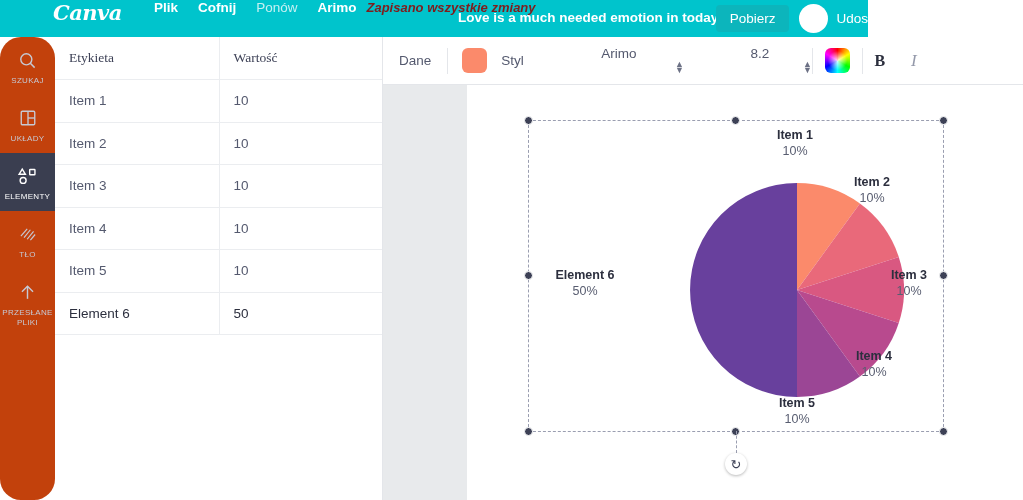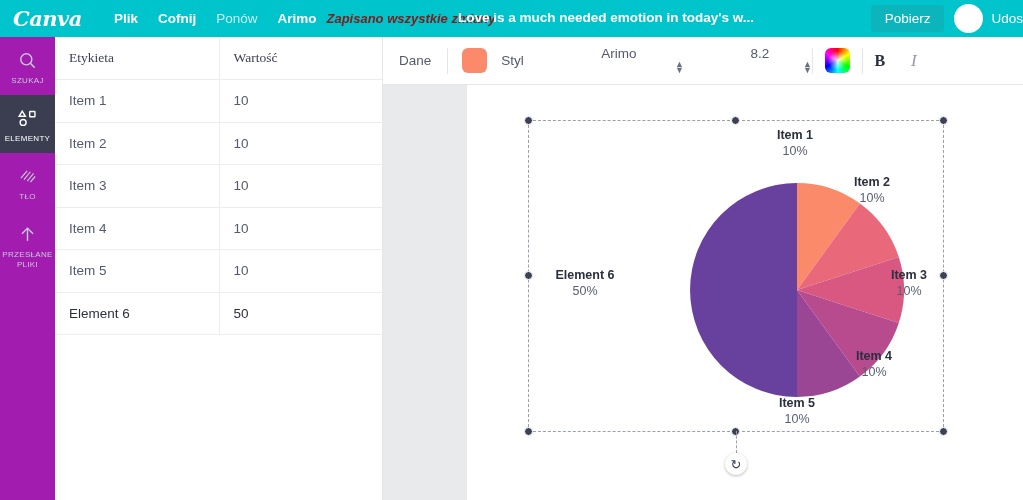--- a/index.html
+++ b/index.html
@@ -7,23 +7,23 @@
     width: 1023px; height: 500px;
     overflow: hidden;
     font-family: "Liberation Sans", sans-serif;
     background: #ffffff;
   }
   #app { position: relative; width: 1023px; height: 500px; }
 
   
   .topbar {
     position: absolute; top: 0; left: 0;
-    width: 1023px; height: 37px;
+    width: 868px; height: 37px;
     background: #00c4cc;
-    display: flex; align-items: center;
+    display: flex; align-items: flex-start; padding-left: 40px;
   }
   .canva-logo {
     margin-left: 13px; margin-right: 22px;
     color: #ffffff;
     font-family: "DejaVu Serif", serif;
     font-style: italic;
     font-size: 21px;
     font-weight: bold;
     letter-spacing: -0.5px;
   }
@@ -79,22 +79,22 @@
     font-size: 13.5px;
     white-space: nowrap;
     overflow: hidden;
     max-width: 40px;
   }
 
   
   .rail {
     position: absolute; left: 0; top: 37px;
     width: 55px; height: 463px;
-    background: #a21caf;
-    display: flex; flex-direction: column;
+    background: #c2410c;
+    display: flex; flex-direction: column; border-radius: 21px;
   }
   .rail-item {
     width: 55px;
     padding: 11px 0 9px 0;
     display: flex; flex-direction: column;
     align-items: center;
     cursor: pointer;
     color: #c6c9d4;
   }
   .rail-item.active { background: #3a3e50; }
@@ -307,20 +307,30 @@
     <div class="rail-item">
       <div class="rail-icon">
         <svg width="19" height="19" viewBox="0 0 24 24" fill="none" stroke="#c6c9d4" stroke-width="1.8">
           <circle cx="10.5" cy="10.5" r="7"></circle>
             <line x1="15.6" y1="15.6" x2="21" y2="21"></line>
         </svg>
       </div>
       <div class="rail-label">SZUKAJ</div>
     </div>
 
+    <div class="rail-item">
+      <div class="rail-icon">
+        <svg width="18" height="18" viewBox="0 0 24 24" fill="none" stroke="#c6c9d4" stroke-width="1.8">
+          <rect x="3" y="3" width="18" height="18" rx="1.5"></rect>
+            <line x1="12" y1="3" x2="12" y2="21"></line>
+            <line x1="12" y1="12" x2="21" y2="12"></line>
+        </svg>
+      </div>
+      <div class="rail-label">UKŁADY</div>
+    </div>
 
     <div class="rail-item active">
       <div class="rail-icon">
         <svg width="21" height="21" viewBox="0 0 24 24" fill="none" stroke="#ffffff" stroke-width="1.6">
           <polygon points="6,3.5 9.6,9.5 2.4,9.5"></polygon>
           <rect x="14.5" y="4" width="6" height="6" rx="0.6"></rect>
           <circle cx="7" cy="16.5" r="3.4"></circle>
         </svg>
       </div>
       <div class="rail-label">ELEMENTY</div>

